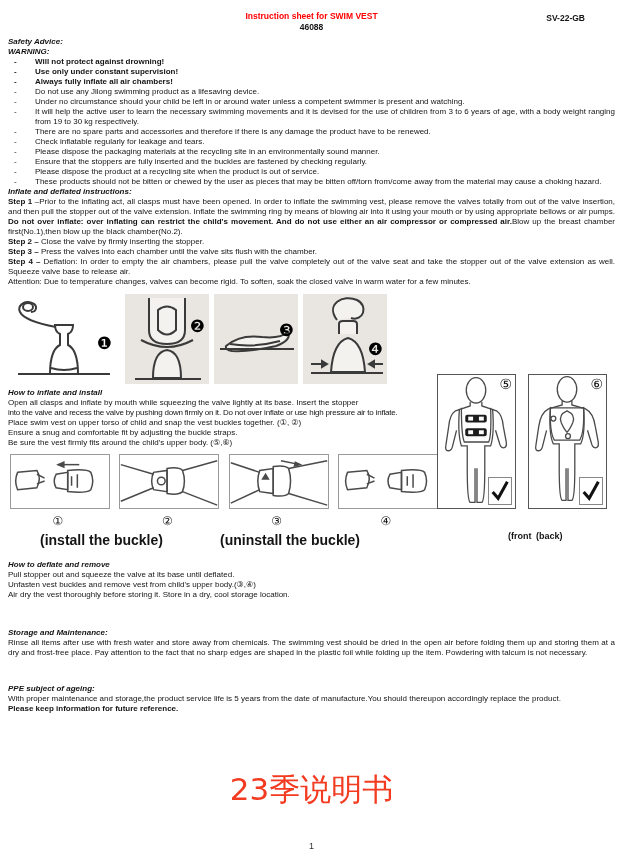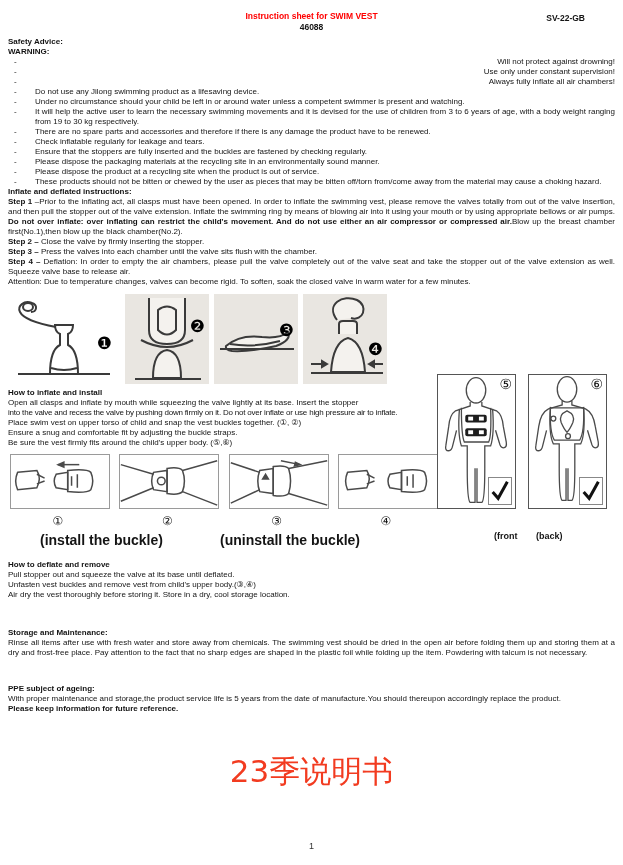--- a/index.html
+++ b/index.html
@@ -10,24 +10,24 @@
     overflow:hidden; line-height:1.25;
   }
   
   .header { position:relative; padding-top:11px; text-align:center; }
   .doc-title { color:#ff0000; font-weight:bold; font-size:8.5px; }
   .doc-number { font-weight:bold; font-size:8.5px; }
   .model-code { position:absolute; top:13px; right:38px; font-weight:bold; font-size:8.5px; }
   
   .content { padding:0 8px; }
   .h-bold { font-weight:bold; }
-  .section-heading { font-weight:bold; }
+  .section-heading { font-weight:bold;font-style:italic; }
   .bullet { position:relative; padding-left:27px; text-align:justify; }
   .bullet::before { content:"-"; position:absolute; left:6px; }
-  .bullet.bold { font-weight:normal; text-align:right; }
+  .bullet.bold { font-weight:bold; text-align:left; }
   .para { text-align:justify; }
   .safety-block { margin-top:5px; }
   .steps-block p { text-align:justify; }
   
   .valve-row { display:flex; align-items:flex-end; margin:7px 0 4px 2px; height:90px; }
   .valve-panel { position:relative; height:90px; }
   .valve-panel.plain { width:110px; }
   .valve-panel.gray { width:84px; background:#e9e6e1; margin-left:5px; }
   .valve-panel svg { width:100%; height:100%; display:block; }
   .valve-num { position:absolute; font-size:17px; line-height:1; color:#000; }
@@ -49,24 +49,24 @@
   .cap-uninstall { position:absolute; left:212px; }
   
   .figure-col { position:absolute; left:437px; top:374px; width:170px; }
   .figure-boxes { display:flex; justify-content:space-between; }
   .figure-box { position:relative; width:79px; height:135px; border:1.5px solid #555; background:#fff; }
   .figure-box svg { width:100%; height:100%; display:block; }
   .fig-num { position:absolute; top:2px; right:3px; font-size:14px; line-height:1; }
   .check-box { position:absolute; right:3px; bottom:3px; width:24px; height:28px; border:1px solid #888; background:#fff; }
   .check-box svg { width:100%; height:100%; }
   .figure-labels { position:relative; height:14px; margin-top:22px; font-weight:bold; font-size:9px; }
-  .lab-front { position:absolute; left:31px;padding-left:26px; }
+  .lab-front { position:absolute; left:45px;padding-left:26px; }
   .lab-back { position:absolute; left:99px; }
   
-  .chinese-note { position:absolute; top:752px; left:0; width:623px; text-align:center;
+  .chinese-note { position:absolute; top:770px; left:0; width:623px; text-align:center;
     color:#f23b20; font-size:31px; font-family:"DejaVu Sans", sans-serif; }
   .page-number { position:absolute; top:841px; left:0; width:623px; text-align:center; font-size:9px; color:#333; }
   svg path, svg line, svg ellipse, svg rect, svg circle { vector-effect:non-scaling-stroke; }
 </style>
 </head>
 <body>
 
 <div class="page">
 
   <div class="header">
@@ -81,22 +81,22 @@
       <div class="section-heading">Safety Advice:</div>
       <div class="section-heading">WARNING:</div>
       <div class="bullet bold">Will not protect against drowning!</div>
       <div class="bullet bold">Use only under constant supervision!</div>
       <div class="bullet bold">Always fully inflate all air chambers!</div>
       <div class="bullet">Do not use any Jilong swimming product as a lifesaving device.</div>
       <div class="bullet">Under no circumstance should your child be left in or around water unless a competent swimmer is present and watching.</div>
       <div class="bullet">It will help the active user to learn the necessary swimming movements and it is devised for the use of children from 3 to 6 years of age, with a body weight ranging from 19 to 30 kg respectively.</div>
       <div class="bullet">There are no spare parts and accessories and therefore if there is any damage the product have to be renewed.</div>
       <div class="bullet">Check inflatable regularly for leakage and tears.</div>
+      <div class="bullet">Please dispose the  packaging  materials  at the  recycling site in an environmentally sound manner.</div>
       <div class="bullet">Ensure that the stoppers are fully inserted and the buckles are fastened by checking regularly.</div>
-      <div class="bullet">Please dispose the  packaging  materials  at the  recycling site in an environmentally sound manner.</div>
       <div class="bullet">Please dispose the  product at a recycling site when the product is out of service.</div>
       <div class="bullet">These products should not be bitten or chewed by the user as pieces that may be bitten off/torn from/come away from the material may cause a choking hazard.</div>
     </div>
 
     <div class="steps-block">
       <div class="section-heading">Inflate and deflated instructions:</div>
       <p class="para"><span class="h-bold">Step 1</span><span> –Prior to the inflating act, all clasps must have been opened. In order to inflate the swimming vest, please remove the valves totally from out of the valve insertion, and then pull the stopper out of the valve extension. Inflate the swimming ring by means of blowing air into it using your mouth or by using appropriate bellows or air pumps. </span><span class="h-bold">Do not over inflate: over inflating can restrict the child's movement. And do not use either an air compressor or compressed air.</span><span>Blow up the breast chamber first(No.1),then blow up the black chamber(No.2).</span></p>
       <p><span class="h-bold">Step 2 –</span><span> Close the valve by firmly inserting the stopper.</span></p>
       <p><span class="h-bold">Step 3 –</span><span> Press the valves into each chamber until the valve sits flush with the chamber.</span></p>
       <p class="para"><span class="h-bold">Step 4 –</span><span> Deflation: In order to empty the air chambers, please pull the valve completely out of the valve seat and take the stopper out of the valve extension as well. Squeeze valve base to release air.</span></p>

